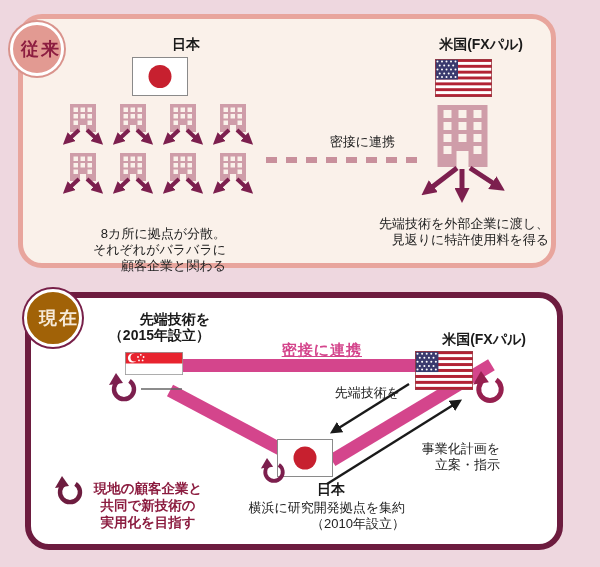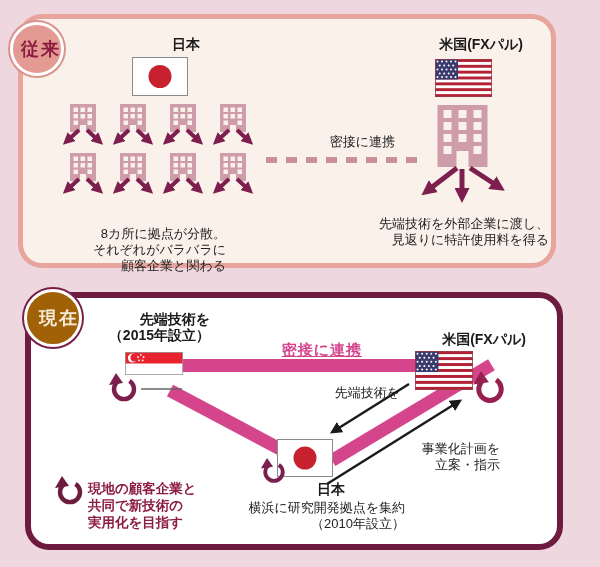--- a/index.html
+++ b/index.html
@@ -14,21 +14,21 @@
     border:6px solid #6d1c3f;border-radius:24px;}
 
   
   .badge{position:absolute;border-radius:50%;display:flex;align-items:center;justify-content:flex-end;
     font-weight:bold;font-size:18px;letter-spacing:2px;border:3px solid #fff;z-index:6;}
   #badge-before{left:10px;top:22px;width:48px;height:48px;background:#e29a92;color:#8c1d40;
     box-shadow:0 0 0 2px #d9938c;}
   #badge-now{left:24px;top:289px;width:52px;height:52px;background:#a16207;color:#f6ead8;
     box-shadow:0 0 0 2px #771f48;}
 
-  .txt{position:absolute;color:#1a1a1a;z-index:5;}
+  .txt{position:absolute;color:#1a1a1a;z-index:5;text-align:center;}
   .c{text-align:right;}
   .lbl{font-weight:bold;font-size:14px;line-height:16px;}
   .note{font-size:13px;line-height:16px;color:#222;}
   .link-lbl{font-weight:bold;font-size:15px;color:#d4458c;letter-spacing:1px;text-decoration:underline;}
   .local-note{font-weight:bold;font-size:13.5px;line-height:17px;color:#8c1d40;}
 
   .flag{position:absolute;z-index:4;display:block;}
   .icon{position:absolute;z-index:4;display:block;}
 
   

